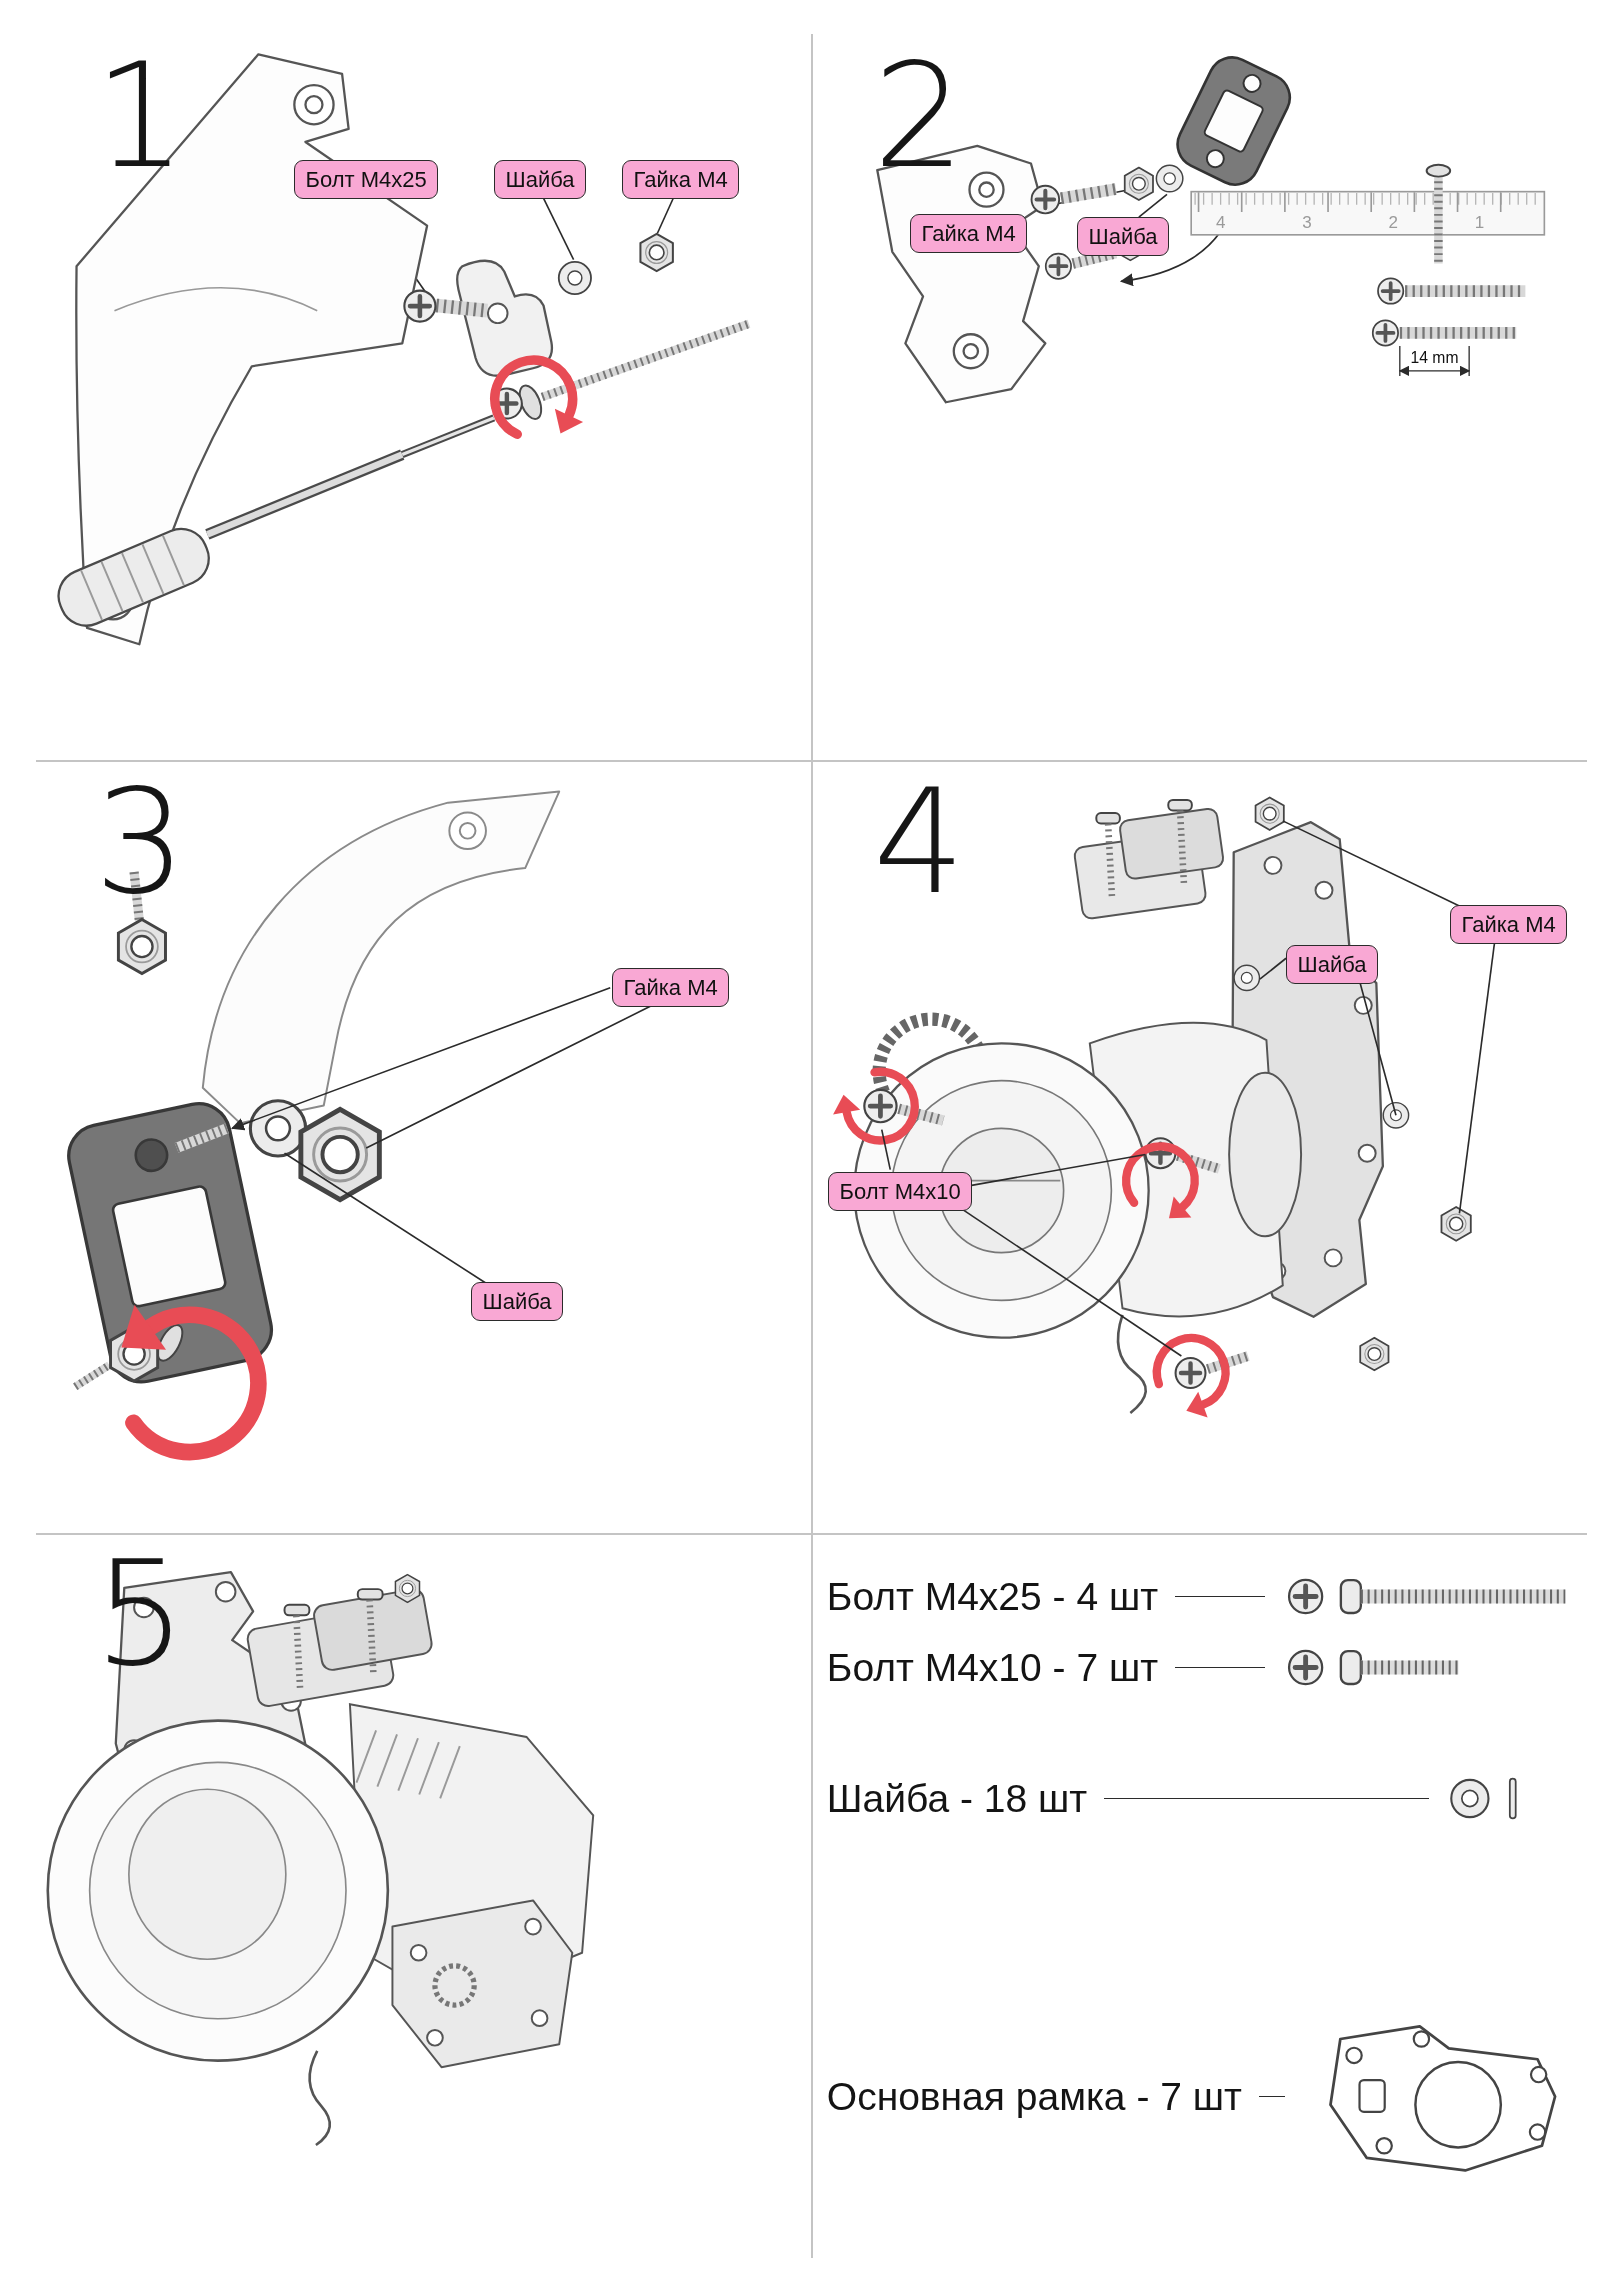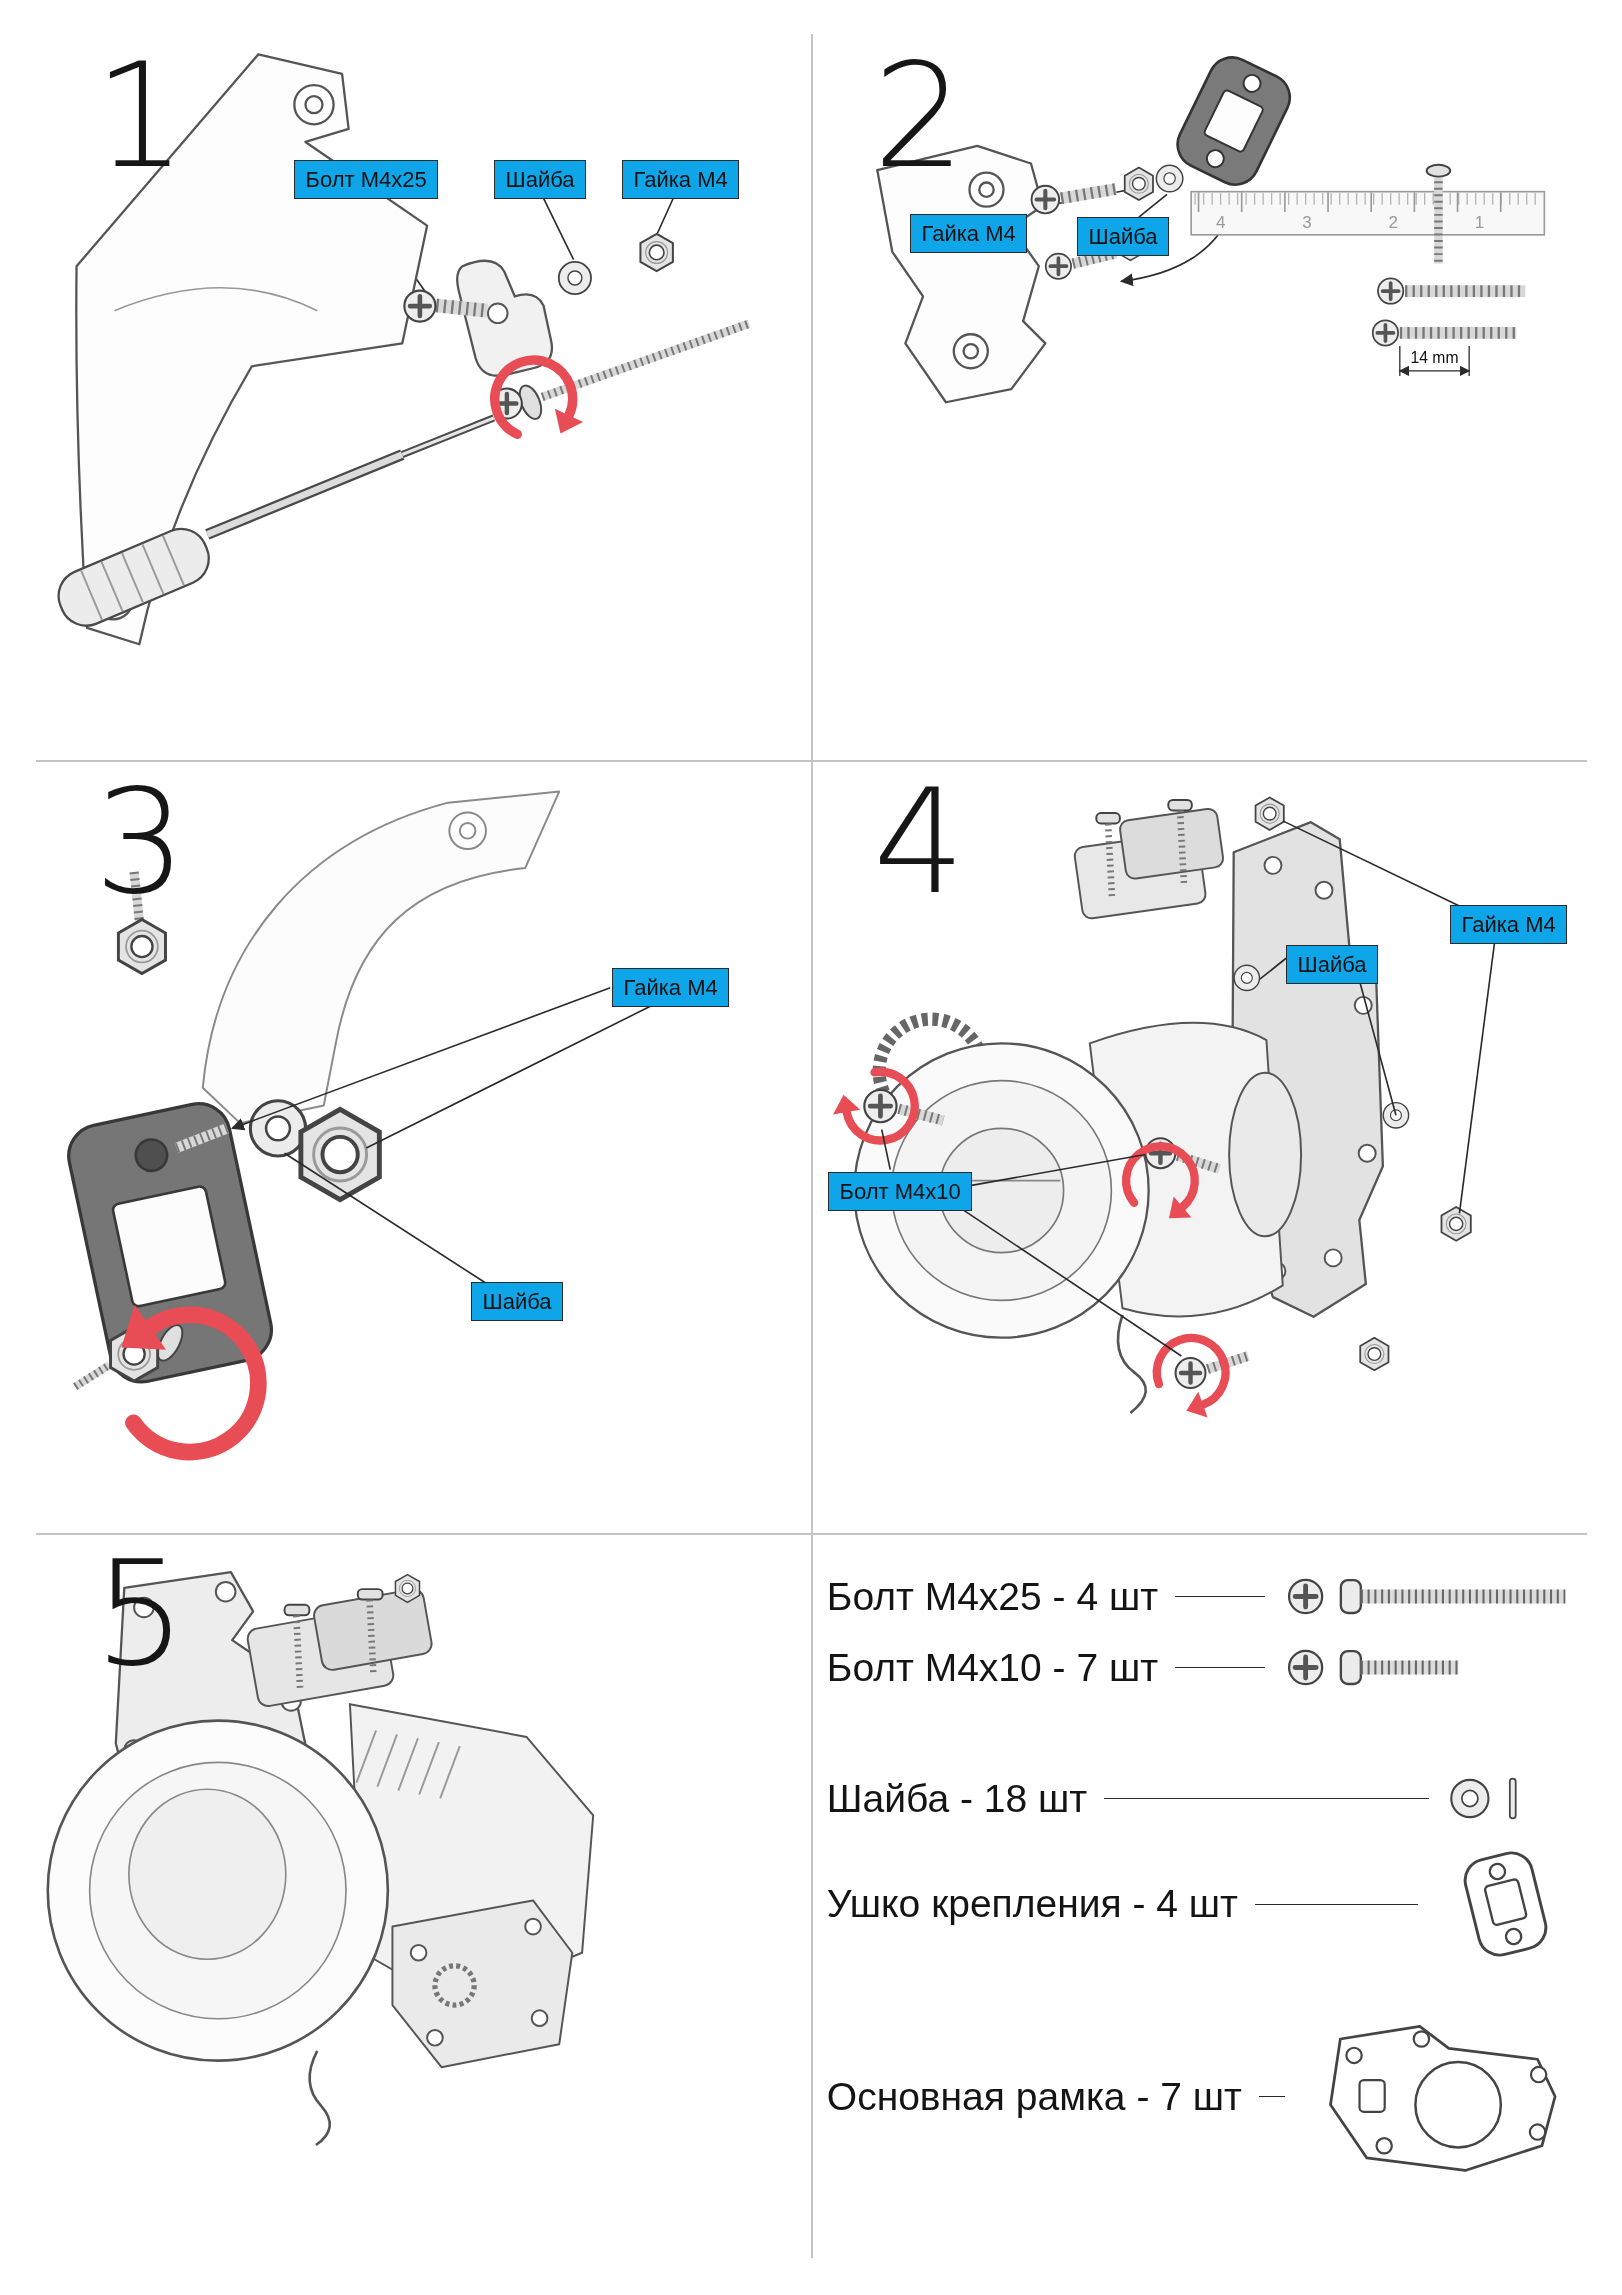--- a/index.html
+++ b/index.html
@@ -4,21 +4,21 @@
 <style>
   *{box-sizing:border-box}
   html,body{margin:0;padding:0;background:#fff}
   .page{position:relative;width:1623px;height:2295px;background:#fff;
         font-family:"Liberation Sans",sans-serif;overflow:hidden}
   .divider{position:absolute;background:#c4c4c4}
   .quad{position:absolute}
   .quad svg.art{position:absolute;left:0;top:0}
   .step-num{position:absolute;left:58px;top:6.5px;font-size:145px;font-weight:200;
             color:#161616;line-height:1;font-family:"DejaVu Sans","Liberation Sans",sans-serif}
-  .callout{position:absolute;background:#0ea5e9;border:1.6px solid #2b2b2b;border-radius:0;
+  .callout{position:absolute;background:#f9a8d4;border:1.6px solid #2b2b2b;border-radius:9px;
            padding:4.6px 10.5px;font-size:22px;color:#111;white-space:nowrap;line-height:1.25;z-index:4}
   .pl-row{position:absolute;left:11.8px;width:749px;display:flex;align-items:center}
   .pl-label{font-size:39px;color:#141414;white-space:nowrap}
   .pl-line{flex:1;border-top:1.6px solid #2b2b2b;margin:0 17px;min-width:26px}
   svg text{font-family:"Liberation Sans",sans-serif}
 </style>
 </head>
 <body>
 
 <div class="page">
@@ -357,32 +357,20 @@
 
     <div class="pl-row" style="top:241px">
       <span class="pl-label">Шайба - 18 шт</span>
       <span class="pl-line"></span>
       <svg width="130" height="47" viewBox="0 0 220 80">
         <use href="#washF" x="4" y="4" width="72" height="72"></use>
         <rect x="108" y="6" width="10" height="68" rx="5" fill="#ececec" stroke="#444" stroke-width="3"></rect>
       </svg>
     </div>
 
-    <div class="pl-row" style="top:314px">
-      <span class="pl-label">Ушко крепления - 4 шт</span>
-      <span class="pl-line"></span>
-      <svg width="141" height="112" viewBox="0 0 240 190">
-        <g transform="rotate(-14 120 95)">
-          <rect x="62" y="12" width="116" height="166" rx="36" fill="#fff" stroke="#444" stroke-width="5"></rect>
-          <rect x="92" y="58" width="58" height="68" rx="7" fill="#fff" stroke="#444" stroke-width="4"></rect>
-          <circle cx="120" cy="38" r="13" fill="#fff" stroke="#444" stroke-width="4"></circle>
-          <circle cx="120" cy="152" r="13" fill="#fff" stroke="#444" stroke-width="4"></circle>
-        </g>
-      </svg>
-    </div>
 
     <div class="pl-row" style="top:478px">
       <span class="pl-label">Основная рамка - 7 шт</span>
       <span class="pl-line"></span>
       <svg width="281" height="169" viewBox="0 0 500 300">
         <path d="M70,45 L215,22 L268,62 L430,82 L462,150 L438,240 L298,285 L118,262 L52,165 Z" fill="#fff" stroke="#444" stroke-width="5" stroke-linejoin="round"></path>
         <circle cx="285" cy="165" r="78" fill="#fff" stroke="#444" stroke-width="4.5"></circle>
         <g fill="#fff" stroke="#444" stroke-width="4">
           <circle cx="95" cy="75" r="14"></circle>
             <circle cx="218" cy="45" r="14"></circle>

